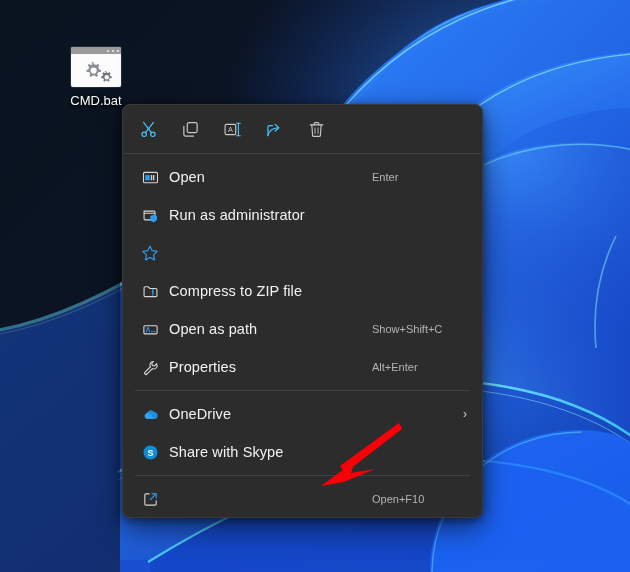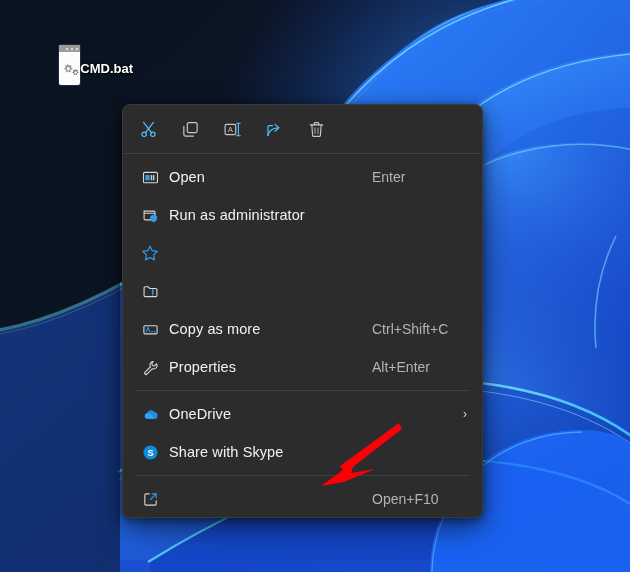--- a/index.html
+++ b/index.html
@@ -9,22 +9,22 @@
     font-family:"Liberation Sans","DejaVu Sans",sans-serif;
     -webkit-font-smoothing:antialiased;
   }
 
   
   #desktop{position:absolute;inset:0;background:#0c1622;overflow:hidden;}
   #wall-svg{position:absolute;inset:0;width:630px;height:572px;display:block;}
 
   
   #desk-icon{
-    position:absolute;left:59px;top:27px;width:74px;height:76px;
-    display:flex;flex-direction:row;align-items:center;font-weight:bold;
+    position:absolute;left:59px;top:47px;width:74px;height:76px;
+    display:flex;flex-direction:column;align-items:center;
   }
   #icon-art{
     width:50px;height:40px;border-radius:2px;background:#fcfcfc;
     box-shadow:0 0 0 1px rgba(255,255,255,.10);
     position:relative;overflow:hidden;
   }
   #icon-titlebar{
     position:absolute;left:0;top:0;right:0;height:7px;background:#9a9a9a;
   }
   .tb-dot{position:absolute;top:2.5px;width:2px;height:2px;border-radius:50%;background:#efefef;}
@@ -68,21 +68,21 @@
   .mi-ic{
     width:20px;height:20px;flex:0 0 20px;
     display:flex;align-items:center;justify-content:center;
     margin-right:9px;
   }
   .mi-lb{
     font-size:14.5px;color:#f2f2f2;letter-spacing:.1px;white-space:nowrap;
   }
   .mi-sc{
     position:absolute;left:249px;top:50%;transform:translateY(-50%);
-    font-size:14px;color:#b4b4b4;white-space:nowrap;
+    font-size:11px;color:#b4b4b4;white-space:nowrap;
   }
   .mi-ch{
     position:absolute;right:15px;top:50%;transform:translateY(-50%);
     color:#cfcfcf;font-size:12px;line-height:1;
   }
   .pad4{height:4px;}
 
   
   #arrow{position:absolute;left:0;top:0;width:630px;height:572px;pointer-events:none;}
 </style>
@@ -291,34 +291,35 @@
   <div class="mi">
     <span class="mi-ic">
       <svg width="17" height="17" viewBox="0 0 18 18" fill="none">
         <path d="M2.2,5.2 A1.2,1.2 0 0,1 3.4,4.0 H6.6 L8.2,5.8 H14.6
                  A1.2,1.2 0 0,1 15.8,7.0 V13.2 A1.2,1.2 0 0,1 14.6,14.4 H3.4
                  A1.2,1.2 0 0,1 2.2,13.2 Z" stroke="#d8d8d8" stroke-width="1.15"></path>
         <path d="M11.4,6.4 V13.6" stroke="#2f9bf0" stroke-width="1.1"></path>
         <path d="M10.5,7.5 H12.3 M10.5,9.1 H12.3 M10.5,10.7 H12.3" stroke="#2f9bf0" stroke-width="1.05"></path>
       </svg>
     </span>
+    <span class="mi-lb">Compress to ZIP file</span>
     <span class="mi-sc"></span>
   </div>
 
   <div class="mi">
     <span class="mi-ic">
       <svg width="17" height="17" viewBox="0 0 18 18" fill="none">
         <rect x="2.0" y="5.0" width="14" height="8.6" rx="1.1" stroke="#d8d8d8" stroke-width="1.15"></rect>
         <path d="M4.4,11.8 L6.3,6.6 L8.2,11.8" stroke="#2f9bf0" stroke-width="1.1" stroke-linejoin="round" fill="none"></path>
         <circle cx="10.6" cy="11.2" r="0.85" fill="#2f9bf0"></circle>
         <circle cx="13.3" cy="11.2" r="0.85" fill="#2f9bf0"></circle>
       </svg>
     </span>
-    <span class="mi-lb">Copy as more</span>
-    <span class="mi-sc">Ctrl+Shift+C</span>
+    <span class="mi-lb">Open as path</span>
+    <span class="mi-sc">Show+Shift+C</span>
   </div>
 
   <div class="mi">
     <span class="mi-ic">
       <svg width="17" height="17" viewBox="0 0 18 18" fill="none" stroke="#d8d8d8" stroke-width="1.15" stroke-linecap="round" stroke-linejoin="round">
         <path d="M12.1,2.6 A3.6,3.6 0 0,0 9.0,8.2 L3.2,14.0
                  A1.4,1.4 0 0,0 5.2,16.0 L11.0,10.2
                  A3.6,3.6 0 0,0 15.5,5.0 L13.2,7.3 L10.9,6.8 L10.4,4.5 Z"></path>
         <circle cx="4.2" cy="15.0" r="0.55" fill="#d8d8d8" stroke="none"></circle>
       </svg>

